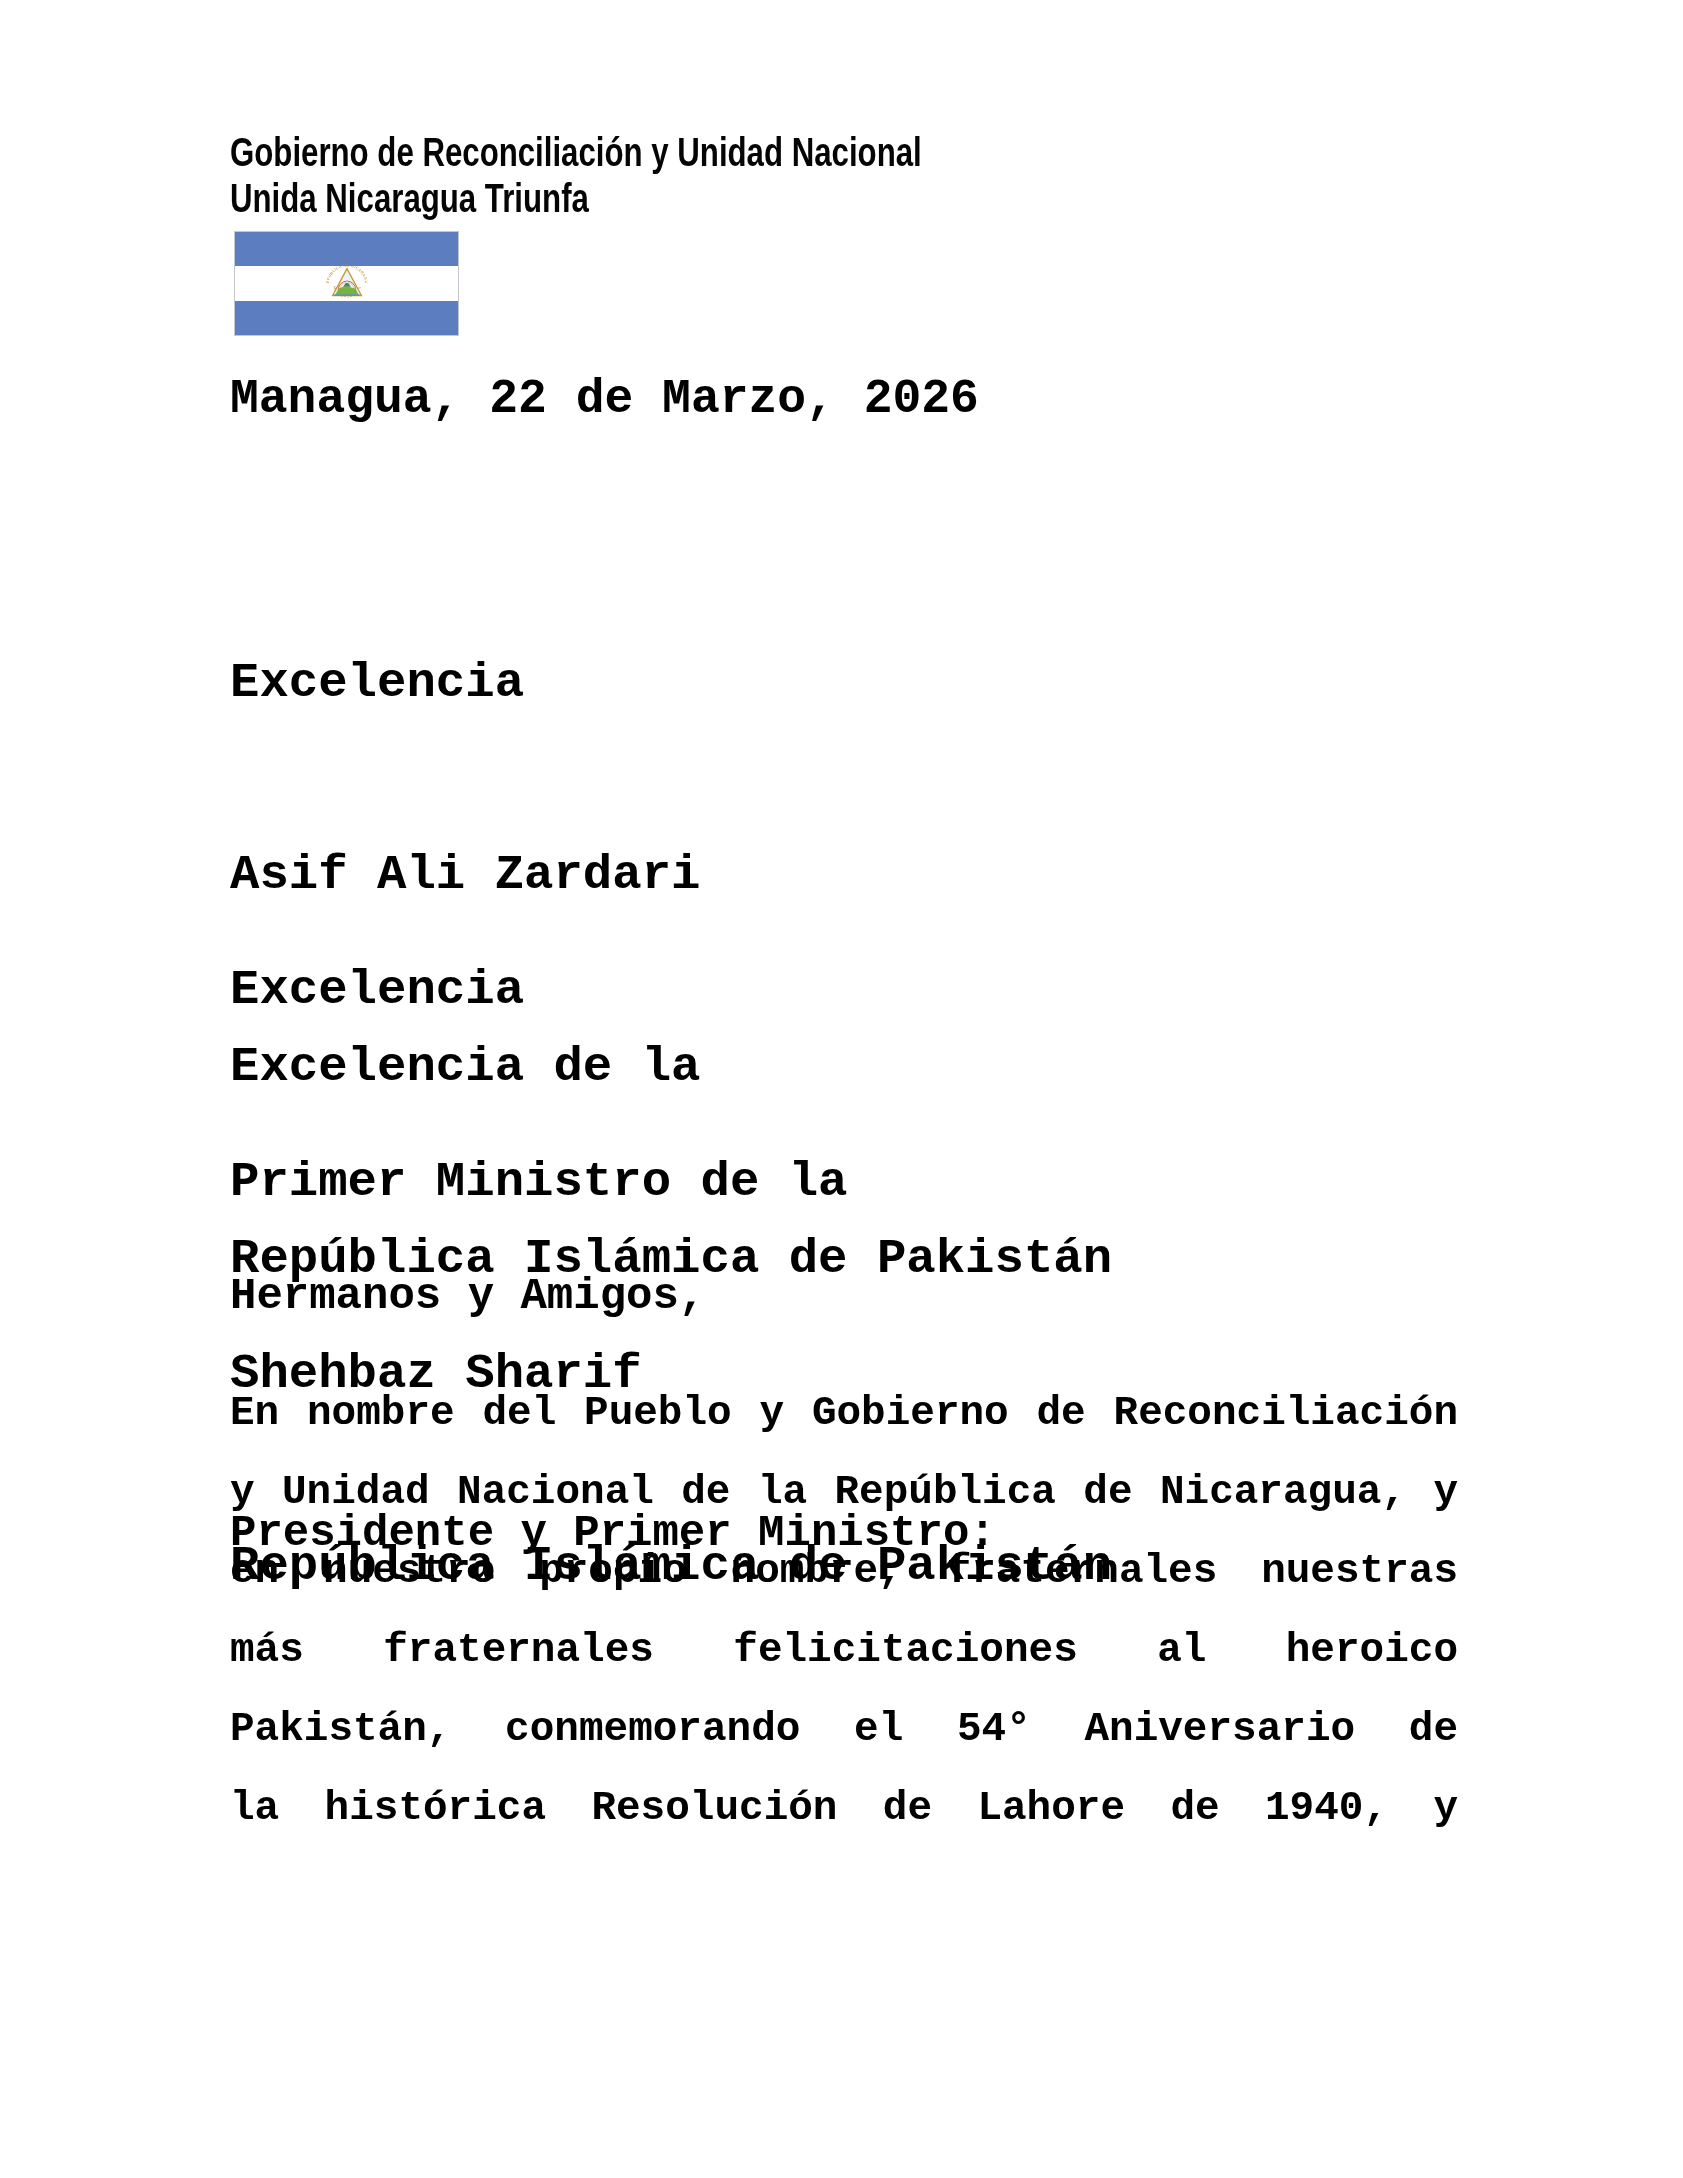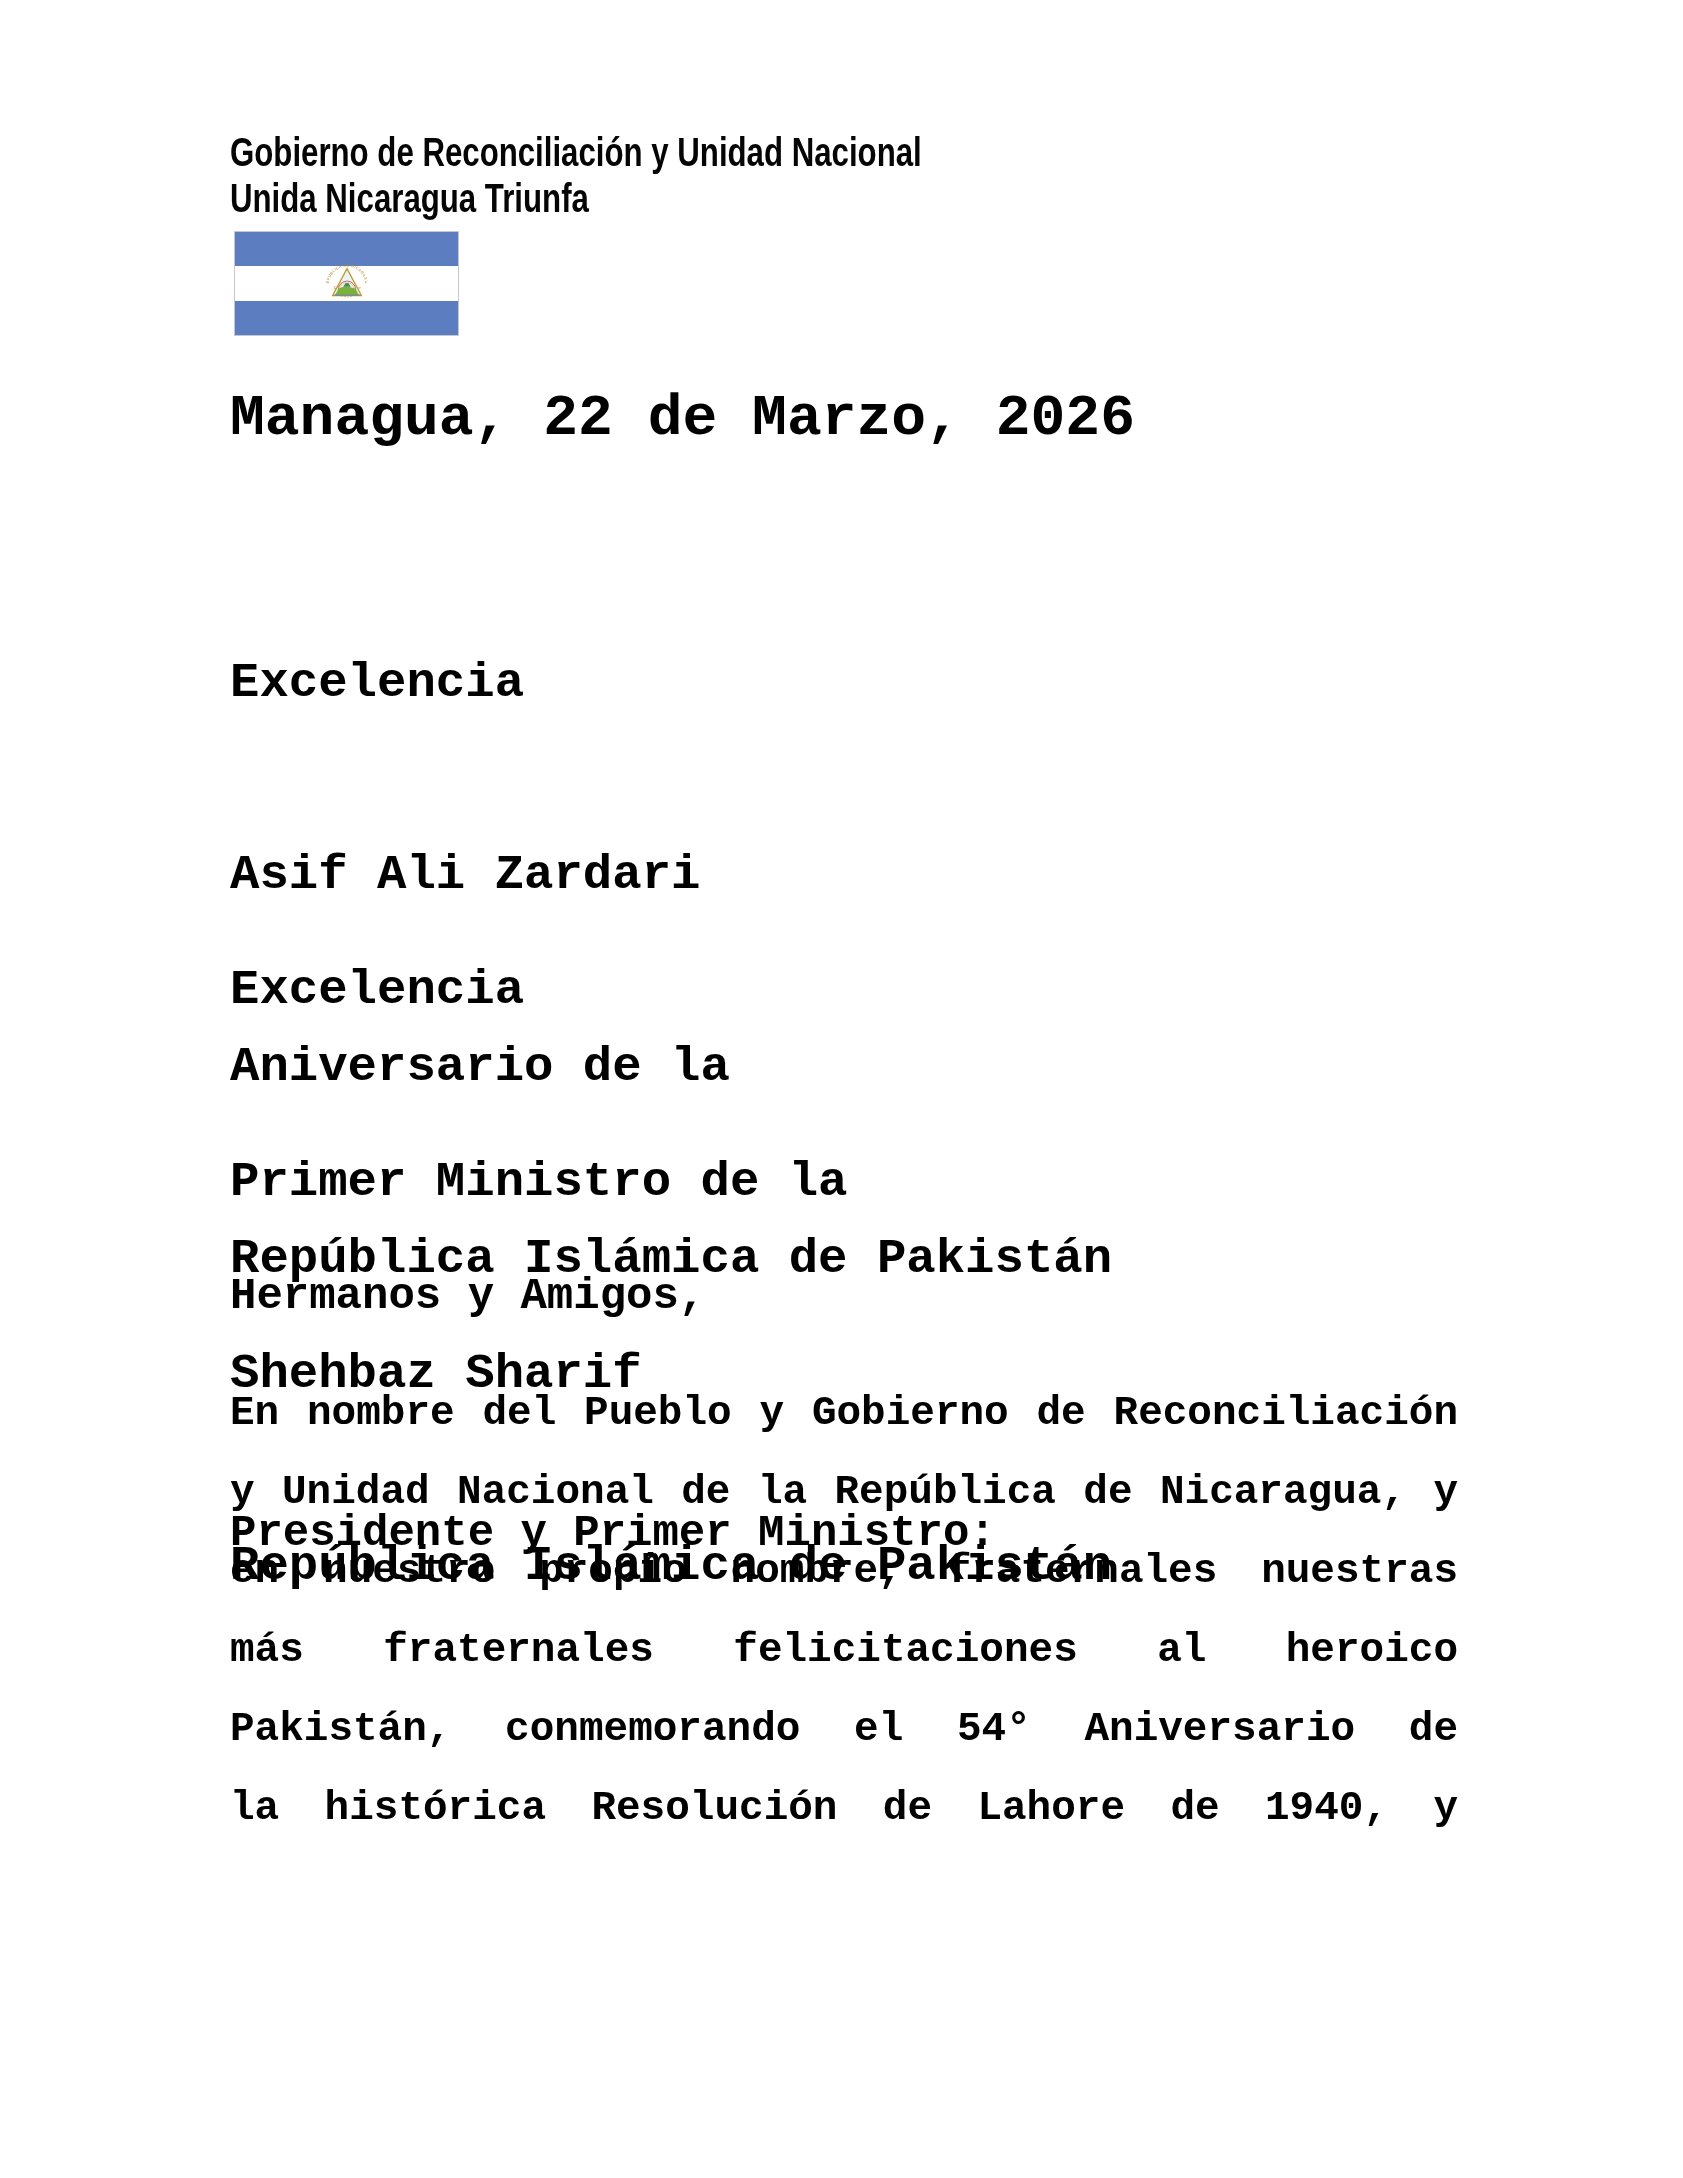--- a/index.html
+++ b/index.html
@@ -27,21 +27,21 @@
     display:flex;flex-direction:column;
   }
   .flag .stripe{flex:1;}
   .flag .stripe.white{position:relative;}
   .flag .emblem{
     position:absolute;left:50%;top:50%;
     width:46px;height:46px;margin-left:-23px;margin-top:-23px;
   }
   
   .mono{position:absolute;left:230px;font-weight:bold;white-space:pre;color:#000;}
-  .date-line{top:387px;font-size:58px;line-height:64px;}
+  .date-line{top:367px;font-size:48px;line-height:64px;}
   .recipient-1{top:523px;font-size:49px;line-height:64px;}
   .recipient-2{top:830px;font-size:49px;line-height:64px;}
   .salutation{top:1099px;font-size:44px;line-height:79px;}
   .body-par{
     top:1374px;width:1228px;font-size:41px;line-height:79px;
     white-space:normal;
   }
   .body-par .bline{
     text-align:justify;text-align-last:justify;
     overflow:hidden;height:79px;
@@ -81,21 +81,21 @@
       </svg>
     </div>
     <div class="stripe" style="background:#5C7EC0"></div>
   </div>
 
   <div class="mono date-line">Managua, 22 de Marzo, 2026</div>
 
   <div class="mono recipient-1">
     <div>Excelencia</div>
     <div>Asif Ali Zardari</div>
-    <div>Aniversario de la</div>
+    <div>Excelencia de la</div>
     <div>República Islámica de Pakistán</div>
   </div>
 
   <div class="mono recipient-2">
     <div>Excelencia</div>
     <div>Primer Ministro de la</div>
     <div>Shehbaz Sharif</div>
     <div>República Islámica de Pakistán</div>
   </div>
 

